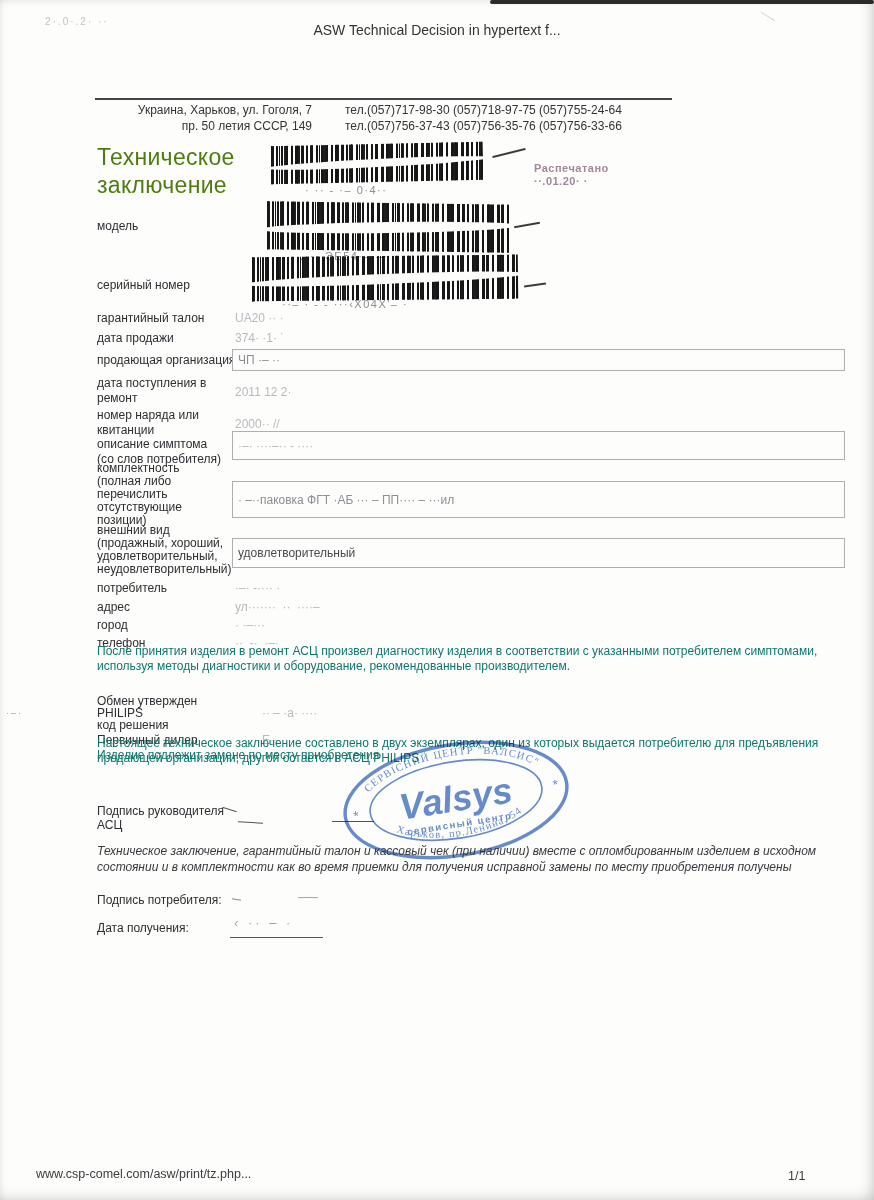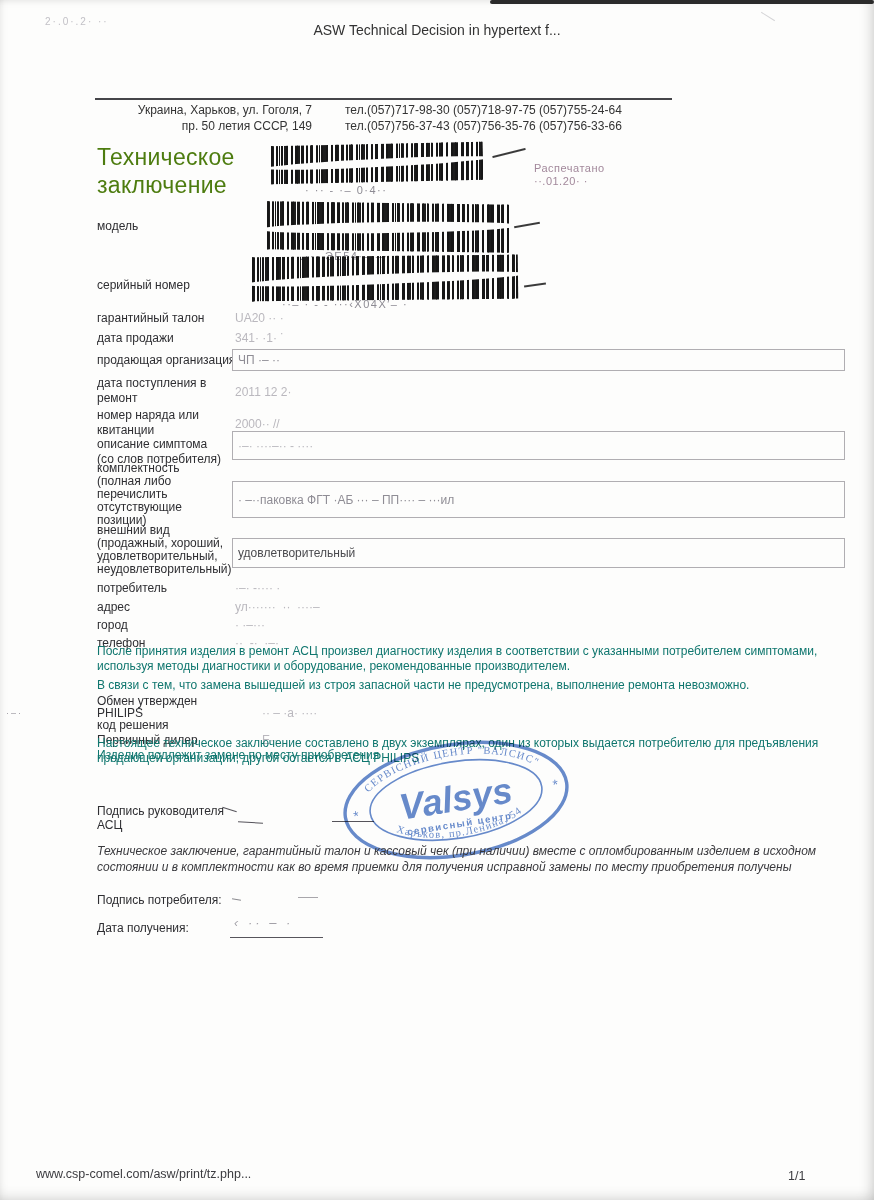--- a/index.html
+++ b/index.html
@@ -19,21 +19,21 @@
   .xmark{position:absolute;left:760px;top:16px;width:16px;border-top:1px solid #d4d4d6;transform:rotate(32deg);}
   .print-title{position:absolute;left:0;right:0;top:22px;text-align:center;font-size:14px;color:#333;}
   
   .rule{position:absolute;left:95px;top:98px;width:577px;height:2px;background:#454549;}
   .addr{position:absolute;left:97px;width:215px;text-align:right;font-size:12px;color:#333;}
   .addr1{top:103px;} .addr2{top:119px;}
   .phones{position:absolute;left:345px;font-size:12px;color:#333;text-align:center;}
   .phones1{top:103px;} .phones2{top:119px;}
   .doc-title{position:absolute;left:97px;top:143px;margin:0;font-size:23px;font-weight:normal;
              color:#4d7c0f;line-height:28px;white-space:pre-line;letter-spacing:.3px;}
-  .printed-note{position:absolute;left:534px;top:162px;font-size:11px;font-weight:normal;
+  .printed-note{position:absolute;left:534px;top:162px;font-size:11px;font-weight:bold;
                 color:#a2889b;filter:blur(.4px);line-height:13px;letter-spacing:.5px;}
   
   .barcode{position:absolute;
     background-image:
       repeating-linear-gradient(90deg,#161616 0 2px,transparent 2px 5px),
       repeating-linear-gradient(90deg,#161616 0 1px,transparent 1px 8px),
       repeating-linear-gradient(90deg,#1d1d1d 0 3px,transparent 3px 13px);
   }
   .barcode::after{content:"";position:absolute;left:-3%;right:-3%;top:40%;height:22%;
     background:#fdfdfc;border-radius:50%;transform:rotate(-1.6deg);}
@@ -128,21 +128,21 @@
   <div class="barcode bc3"></div>
   <div class="smudge sm3"></div>
   <div class="bc-caption cap3">··‒ · ‐ ‑ ···‹X04X′‒ ·</div>
 
   <div class="row" style="top:311px">
     <span class="lbl">гарантийный талон</span>
     <span class="val faint-ink">UA20 ·· ·</span>
   </div>
   <div class="row" style="top:331px">
     <span class="lbl">дата продажи</span>
-    <span class="val faint-ink">341· ·1· ˙</span>
+    <span class="val faint-ink">374· ·1· ˙</span>
   </div>
   <div class="row" style="top:349px">
     <span class="lbl" style="padding-top:4px">продающая организация</span>
     <span class="valbox" style="top:0;height:22px">
         <span class="mid-ink">ЧП ·‒ ··</span>
       </span>
   </div>
   <div class="row" style="top:376px">
     <span class="lbl">дата поступления в
 ремонт</span>
@@ -190,21 +190,20 @@
   <div class="row" style="top:618px">
     <span class="lbl">город</span>
     <span class="val faint-ink">· ·‒···</span>
   </div>
   <div class="row" style="top:636px">
     <span class="lbl">телефон</span>
     <span class="val faint-ink">··  ‐·  ·‒·</span>
   </div>
 
   <div class="para" style="top:644px">После принятия изделия в ремонт АСЦ произвел диагностику изделия в соответствии с указанными потребителем симптомами, используя методы диагностики и оборудование, рекомендованные производителем.</div>
-  <div class="para" style="top:678px">В связи с тем, что замена вышедшей из строя запасной части не предусмотрена, выполнение ремонта невозможно.</div>
   <div class="inline-label" style="top:694px">Обмен утвержден</div>
   <div class="inline-label" style="top:706px">PHILIPS</div>
   <div class="inline-val faint-ink" style="left:262px;top:706px">·· ‒ ·а· ····</div>
   <div class="inline-label" style="top:718px">код решения</div>
   <div class="inline-label" style="top:733px">Первичный дилер</div>
   <div class="inline-val faint-ink" style="left:262px;top:733px">Е··</div>
   <div class="para" style="top:748px">Изделие подлежит замене по месту приобретения</div>
   <div class="para" style="top:736px">Настоящее техническое заключение составлено в двух экземплярах, один из которых выдается потребителю для предъявления продающей организации, другой остается в АСЦ PHILIPS</div>
 
   <div class="inline-label" style="top:804px">Подпись руководителя

